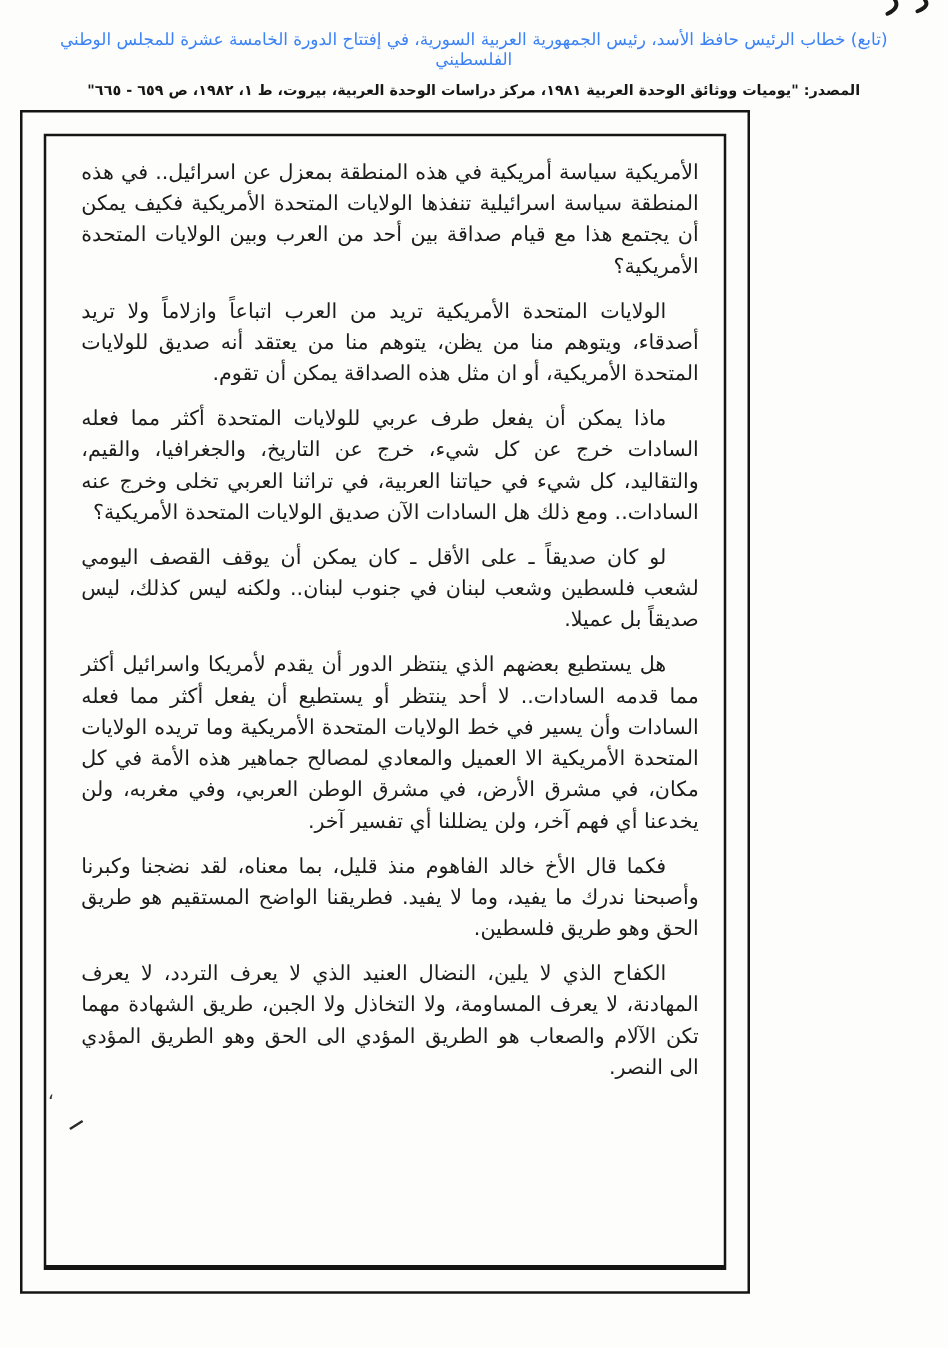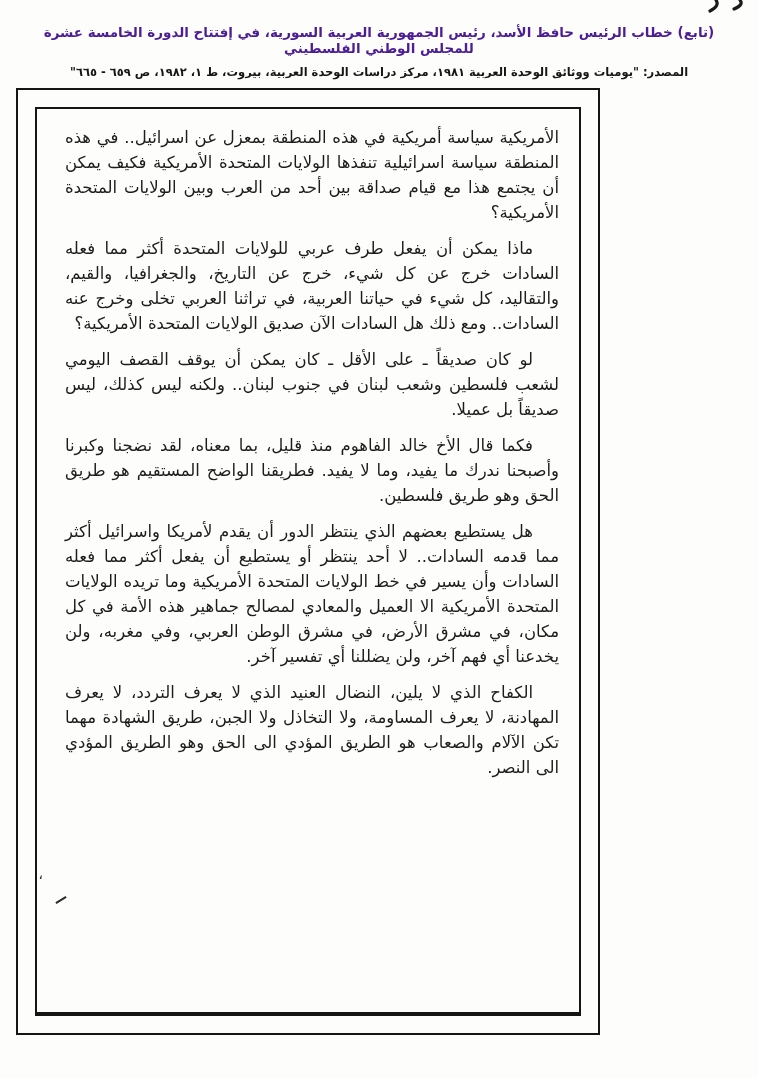--- a/index.html
+++ b/index.html
@@ -15,22 +15,22 @@
 
   
   .corner-mark { position: absolute; top: 0; right: 6px; width: 46px; height: 16px; }
 
   
   .header {
     position: absolute; top: 24px; left: 20px; right: 20px;
     direction: rtl; text-align: center;
   }
   .header-title {
-    font-size: 13.5px; font-weight: 700; line-height: 1.2;
-    color: #4c1d95; letter-spacing: 0;
+    font-size: 13.5px; font-weight: 400; line-height: 1.2;
+    color: #3b82f6; letter-spacing: 0;
   }
   .header-source {
     margin-top: 9px;
     font-size: 11.5px; font-weight: 700; color: #161616;
   }
 
   
   .frame {
     position: absolute; left: 16px; top: 88px;
     width: 584px; height: 947px;
@@ -92,24 +92,25 @@
   <div class="header">
     <div class="header-title">(تابع) خطاب الرئيس حافظ الأسد، رئيس الجمهورية العربية السورية، في إفتتاح الدورة الخامسة عشرة للمجلس الوطني الفلسطيني</div>
     <div class="header-source">المصدر:  "يوميات ووثائق الوحدة العربية ١٩٨١، مركز دراسات الوحدة العربية، بيروت، ط ١، ١٩٨٢، ص ٦٥٩ - ٦٦٥"</div>
   </div>
 
   <div class="frame">
     <div class="frame-inner">
 
       <div class="text-col">
         <p>الأمريكية سياسة أمريكية في هذه المنطقة بمعزل عن اسرائيل.. في هذه المنطقة سياسة اسرائيلية تنفذها الولايات المتحدة الأمريكية فكيف يمكن أن يجتمع هذا مع قيام صداقة بين أحد من العرب وبين الولايات المتحدة الأمريكية؟</p>
+        <p class="indent">الولايات المتحدة الأمريكية تريد من العرب اتباعاً وازلاماً ولا تريد أصدقاء، ويتوهم منا من يظن، يتوهم منا من يعتقد أنه صديق للولايات المتحدة الأمريكية، أو ان مثل هذه الصداقة يمكن أن تقوم.</p>
         <p class="indent">ماذا يمكن أن يفعل طرف عربي للولايات المتحدة أكثر مما فعله السادات خرج عن كل شيء، خرج عن التاريخ، والجغرافيا، والقيم، والتقاليد، كل شيء في حياتنا العربية، في تراثنا العربي تخلى وخرج عنه السادات.. ومع ذلك هل السادات الآن صديق الولايات المتحدة الأمريكية؟</p>
         <p class="indent">لو كان صديقاً ـ على الأقل ـ كان يمكن أن يوقف القصف اليومي لشعب فلسطين وشعب لبنان في جنوب لبنان.. ولكنه ليس كذلك، ليس صديقاً بل عميلا.</p>
+        <p class="indent">هل يستطيع بعضهم الذي ينتظر الدور أن يقدم لأمريكا واسرائيل أكثر مما قدمه السادات.. لا أحد ينتظر أو يستطيع أن يفعل أكثر مما فعله السادات وأن يسير في خط الولايات المتحدة الأمريكية وما تريده الولايات المتحدة الأمريكية الا العميل والمعادي لمصالح جماهير هذه الأمة في كل مكان، في مشرق الأرض، في مشرق الوطن العربي، وفي مغربه، ولن يخدعنا أي فهم آخر، ولن يضللنا أي تفسير آخر.</p>
         <p class="indent">فكما قال الأخ خالد الفاهوم منذ قليل، بما معناه، لقد نضجنا وكبرنا وأصبحنا ندرك ما يفيد، وما لا يفيد. فطريقنا الواضح المستقيم هو طريق الحق وهو طريق فلسطين.</p>
-        <p class="indent">هل يستطيع بعضهم الذي ينتظر الدور أن يقدم لأمريكا واسرائيل أكثر مما قدمه السادات.. لا أحد ينتظر أو يستطيع أن يفعل أكثر مما فعله السادات وأن يسير في خط الولايات المتحدة الأمريكية وما تريده الولايات المتحدة الأمريكية الا العميل والمعادي لمصالح جماهير هذه الأمة في كل مكان، في مشرق الأرض، في مشرق الوطن العربي، وفي مغربه، ولن يخدعنا أي فهم آخر، ولن يضللنا أي تفسير آخر.</p>
         <p class="indent">الكفاح الذي لا يلين، النضال العنيد الذي لا يعرف التردد، لا يعرف المهادنة، لا يعرف المساومة، ولا التخاذل ولا الجبن، طريق الشهادة مهما تكن الآلام والصعاب هو الطريق المؤدي الى الحق وهو الطريق المؤدي الى النصر.</p>
       </div>
 
       <div class="stray-comma">،</div>
       <div class="stray-tick"></div>
 
     </div>
   </div>
 
 

